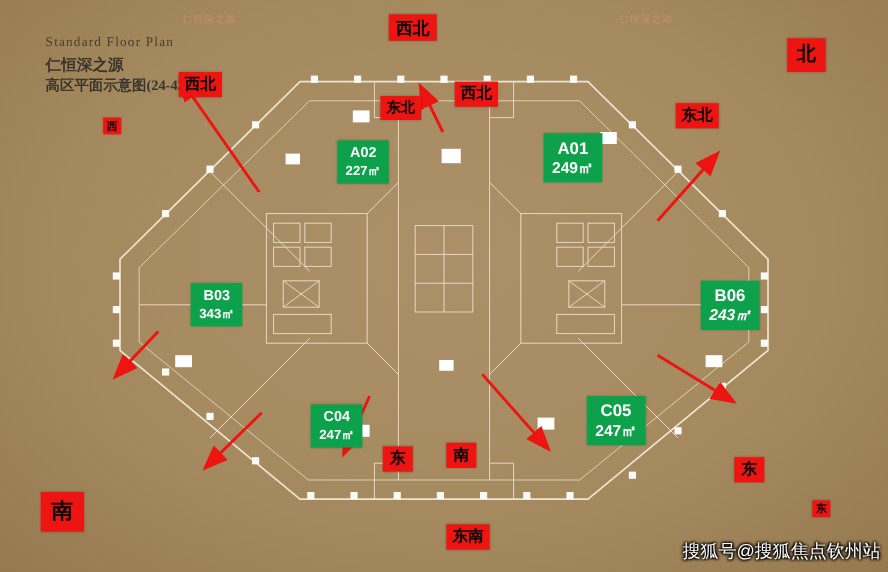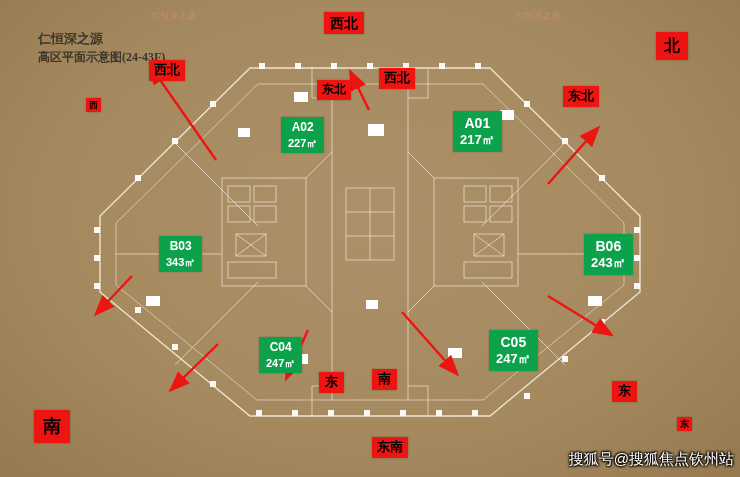--- a/index.html
+++ b/index.html
@@ -136,20 +136,21 @@
       <line x1="369" y1="110" x2="351" y2="73" marker-end="url(#ah)"></line>
       <line x1="548" y1="184" x2="597" y2="129" marker-end="url(#ah)"></line>
       <line x1="132" y1="276" x2="97" y2="313" marker-end="url(#ah)"></line>
       <line x1="548" y1="296" x2="610" y2="334" marker-end="url(#ah)"></line>
       <line x1="218" y1="344" x2="172" y2="389" marker-end="url(#ah)"></line>
       <line x1="308" y1="330" x2="287" y2="377" marker-end="url(#ah)"></line>
       <line x1="402" y1="312" x2="456" y2="373" marker-end="url(#ah)"></line>
     </svg>
 
   <div class="title-block">
+    <div class="t-en">Standard Floor Plan</div>
     <div class="t-cn">仁恒深之源</div>
     <div class="t-sub">高区平面示意图(24-43F)</div>
   </div>
 
   <div id="labels-layer">
       <div class="dir-label" style="left: 324px; top: 12px; font-size: 14px; padding: 3px 6px;">西北</div>
       <div class="dir-label" style="left: 656px; top: 32px; font-size: 16px; padding: 5px 8px;">北</div>
       <div class="dir-label" style="left: 149px; top: 60px; font-size: 13px; padding: 3px 5px;">西北</div>
       <div class="dir-label" style="left: 317px; top: 80px; font-size: 12px; padding: 3px 5px;">东北</div>
       <div class="dir-label" style="left: 379px; top: 68px; font-size: 13px; padding: 3px 5px;">西北</div>
@@ -160,29 +161,29 @@
       <div class="dir-label" style="left: 372px; top: 369px; font-size: 13px; padding: 3px 6px;">南</div>
       <div class="dir-label" style="left: 612px; top: 381px; font-size: 13px; padding: 3px 6px;">东</div>
       <div class="dir-label" style="left: 372px; top: 437px; font-size: 13px; padding: 3px 5px;">东南</div>
       <div class="dir-label" style="left: 677px; top: 417px; font-size: 9px; padding: 2px 3px;">东</div>
       <div class="unit-label" style="left: 248px; top: 117px;">
         <div style="font-size: 12px;">A02</div>
         <div style="font-size: 11px;">227㎡</div>
       </div>
       <div class="unit-label" style="left: 420px; top: 111px;">
         <div style="font-size: 14px;">A01</div>
-        <div style="font-size: 13px;">217㎡</div>
+        <div style="font-size: 13px;">249㎡</div>
       </div>
       <div class="unit-label" style="left: 126px; top: 236px;">
         <div style="font-size: 12px;">B03</div>
         <div style="font-size: 11px;">343㎡</div>
       </div>
       <div class="unit-label" style="left: 551px; top: 234px;">
         <div style="font-size: 14px;">B06</div>
-        <div style="font-size: 13px;">243㎡</div>
+        <div style="font-size: 13px; font-style: italic;">243㎡</div>
       </div>
       <div class="unit-label" style="left: 226px; top: 337px;">
         <div style="font-size: 12px;">C04</div>
         <div style="font-size: 11px;">247㎡</div>
       </div>
       <div class="unit-label" style="left: 456px; top: 330px;">
         <div style="font-size: 14px;">C05</div>
         <div style="font-size: 13px;">247㎡</div>
       </div>
     </div>

